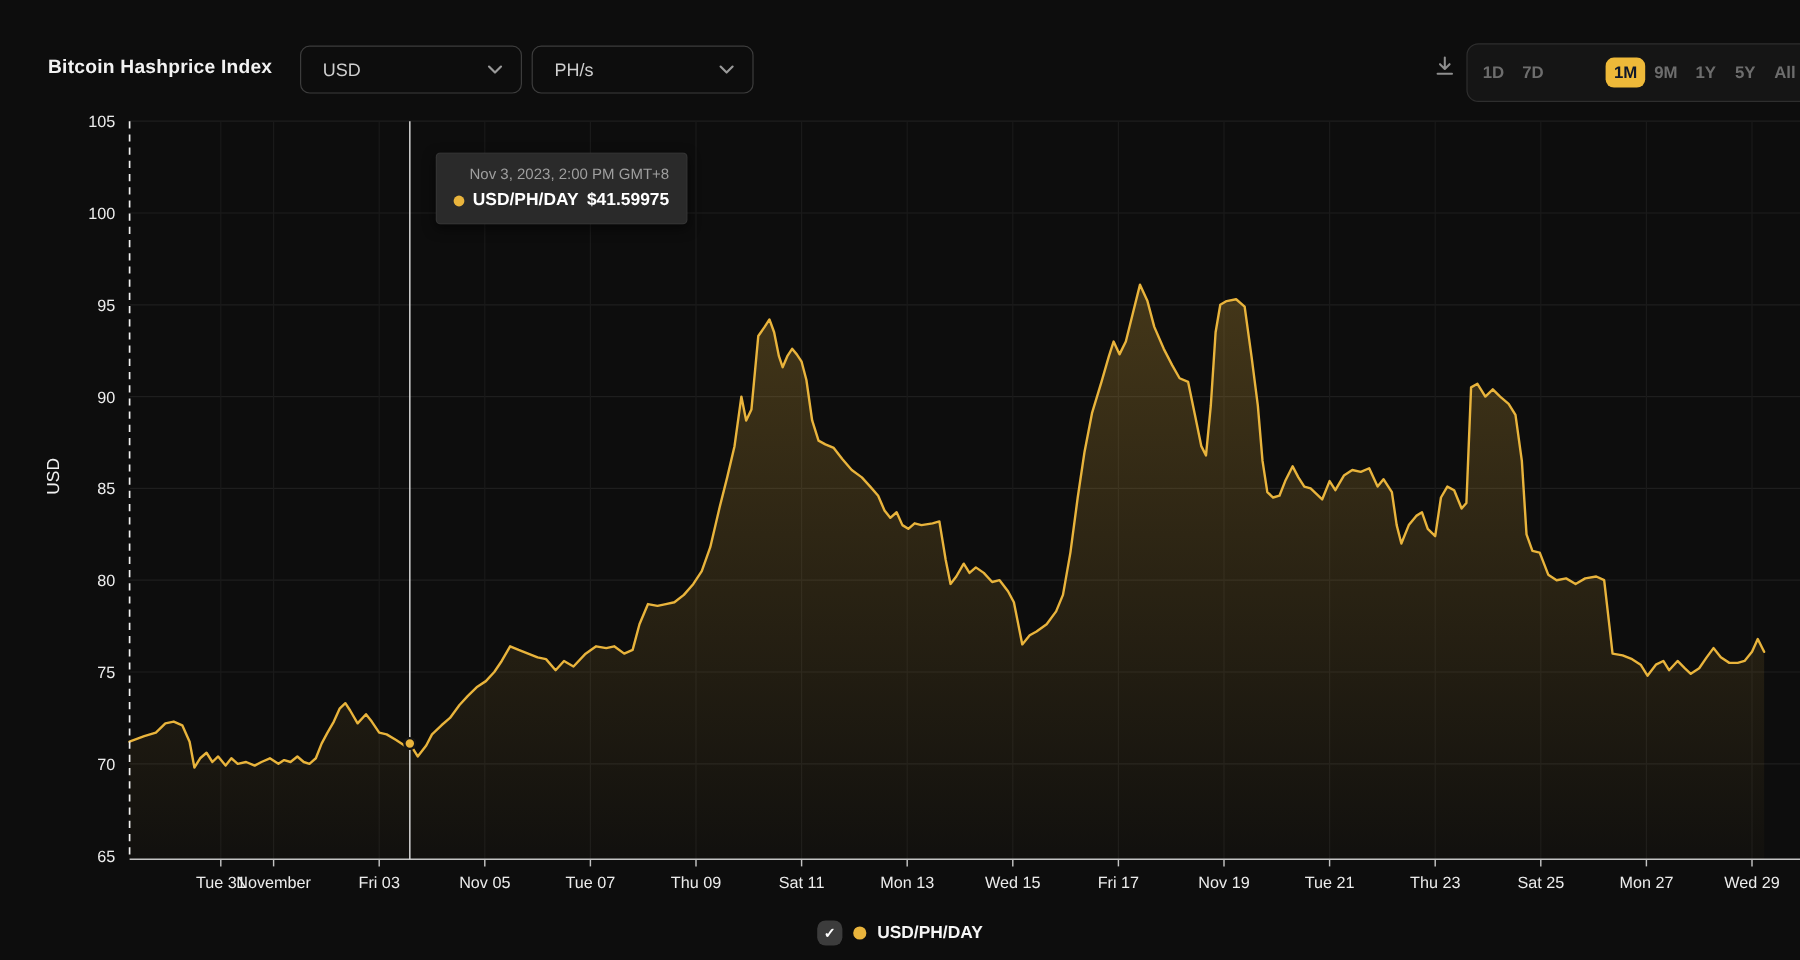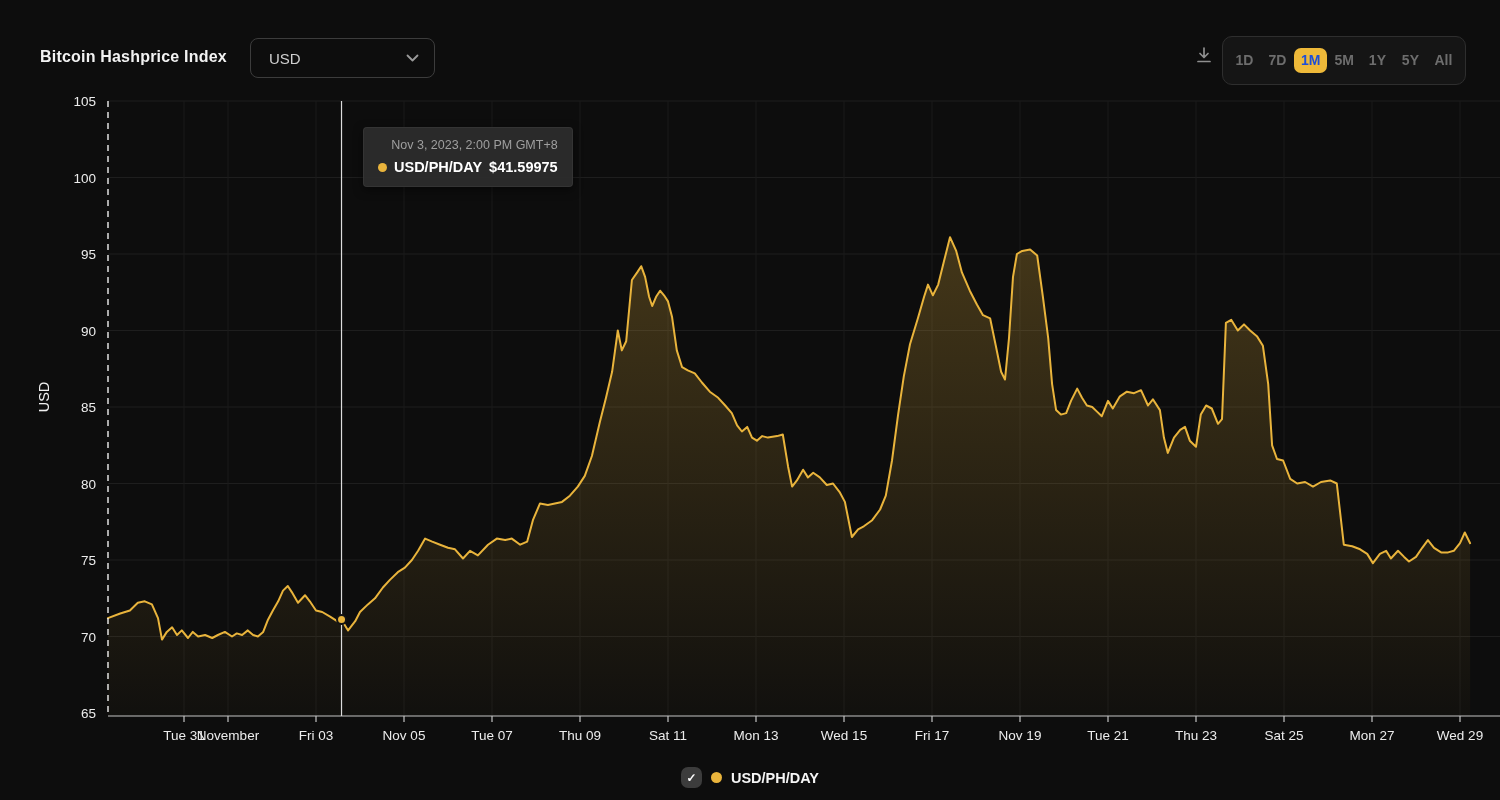--- a/index.html
+++ b/index.html
@@ -36,21 +36,21 @@
   .range-group {
     position:absolute; left:1222px; top:36px; height:49px;
     background:#151515; border:1px solid #2e2e2e; border-radius:10px;
     display:flex; align-items:flex-end; padding:11px 5px;
   }
   .range-btn {
     min-width:33px; padding:4px 7px; text-align:center;
     font-size:14px; font-weight:bold; color:#6d6d6d;
     border-radius:7px; cursor:pointer; line-height:1.2;
   }
-  .range-btn.active { background:#eeb939; color:#1d4ed8; }
+  .range-btn.active { background:#eeb939; color:#0f172a;margin-left:44px; }
 
   
   svg#chart-svg { position:absolute; left:0; top:0; pointer-events:none; }
 
   
   .tooltip {
     position:absolute; left:363px; top:127px;
     background:rgba(43,43,43,.97);
     border:1px solid rgba(255,255,255,.05);
     border-radius:4px; padding:10px 14px 11px 14px;
@@ -84,33 +84,39 @@
 
   <div class="page-title">Bitcoin Hashprice Index</div>
 
   <div class="dropdown dd-currency">
     <span class="dd-value">USD</span>
     <svg width="13" height="8" viewBox="0 0 13 8">
       <path d="M1.5 1.5 L6.5 6.5 L11.5 1.5" fill="none" stroke="#9a9a9a" stroke-width="1.8" stroke-linecap="round" stroke-linejoin="round"></path>
     </svg>
   </div>
 
+  <div class="dropdown dd-unit">
+    <span class="dd-value">PH/s</span>
+    <svg width="13" height="8" viewBox="0 0 13 8">
+      <path d="M1.5 1.5 L6.5 6.5 L11.5 1.5" fill="none" stroke="#9a9a9a" stroke-width="1.8" stroke-linecap="round" stroke-linejoin="round"></path>
+    </svg>
+  </div>
 
   <div class="download-btn">
     <svg width="20" height="20" viewBox="0 0 20 20">
       <path d="M10 3 v9 M6 8.5 L10 12.5 L14 8.5" fill="none" stroke="#8f8f8f" stroke-width="1.7" stroke-linecap="round" stroke-linejoin="round"></path>
       <path d="M4 16.5 h12" fill="none" stroke="#8f8f8f" stroke-width="1.7" stroke-linecap="round"></path>
     </svg>
   </div>
 
   <div class="range-group" id="range-group">
       <div class="range-btn">1D</div>
       <div class="range-btn">7D</div>
       <div class="range-btn active">1M</div>
-      <div class="range-btn">5M</div>
+      <div class="range-btn">9M</div>
       <div class="range-btn">1Y</div>
       <div class="range-btn">5Y</div>
       <div class="range-btn">All</div>
     </div>
 
   <svg id="chart-svg" width="1500" height="800">
       <defs>
         <linearGradient id="areaGrad" x1="0" y1="0" x2="0" y2="1">
           <stop offset="0%" stop-color="#e9b43c" stop-opacity="0.25"></stop>
           <stop offset="100%" stop-color="#e9b43c" stop-opacity="0.02"></stop>

